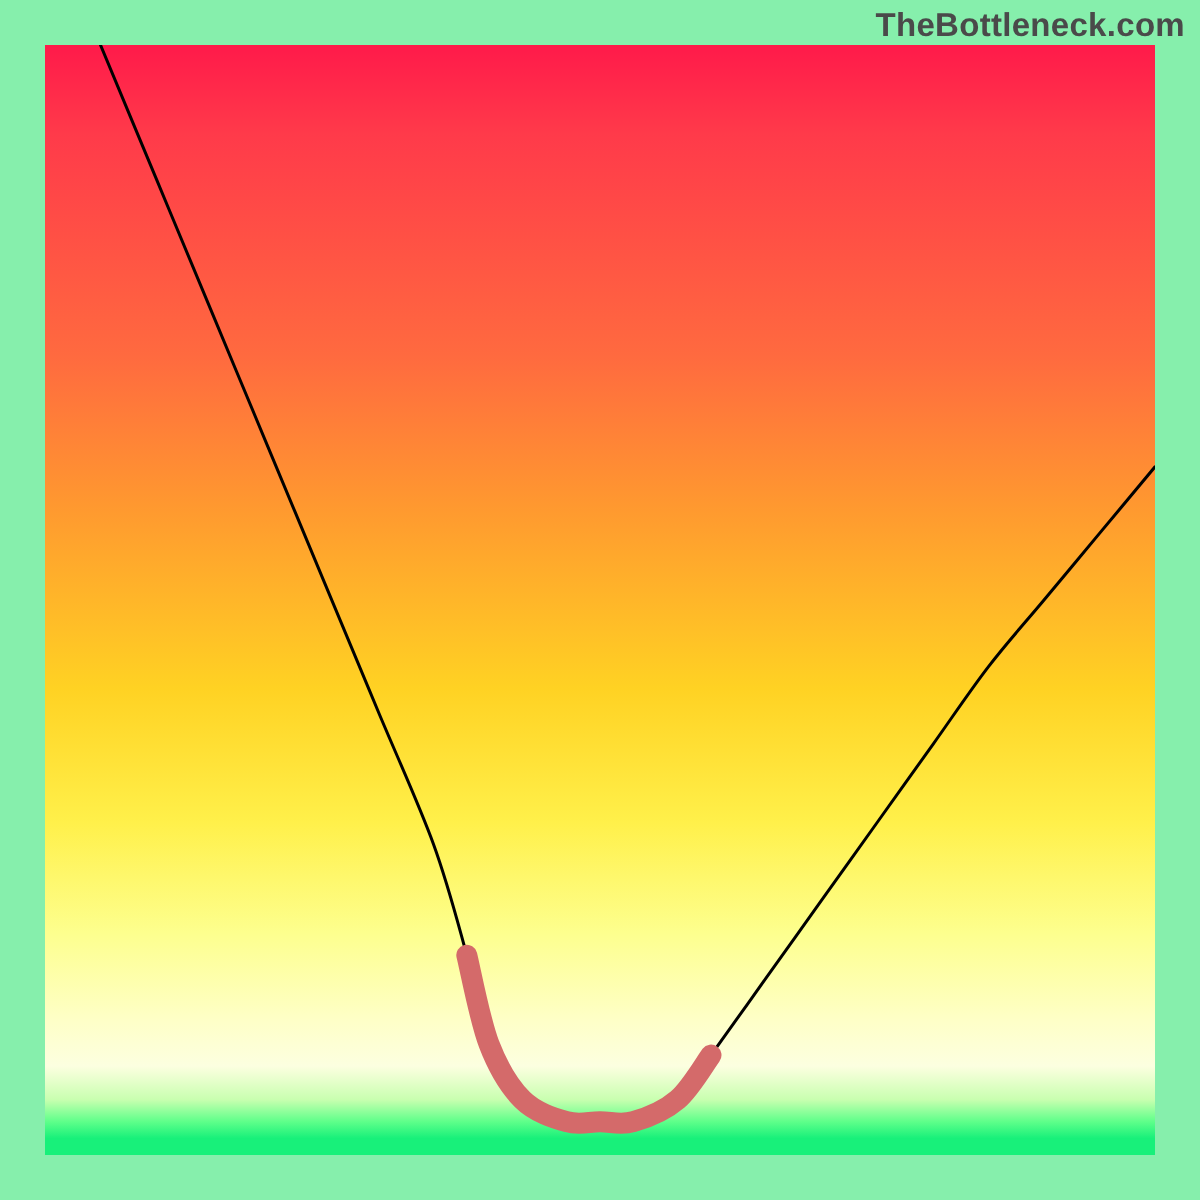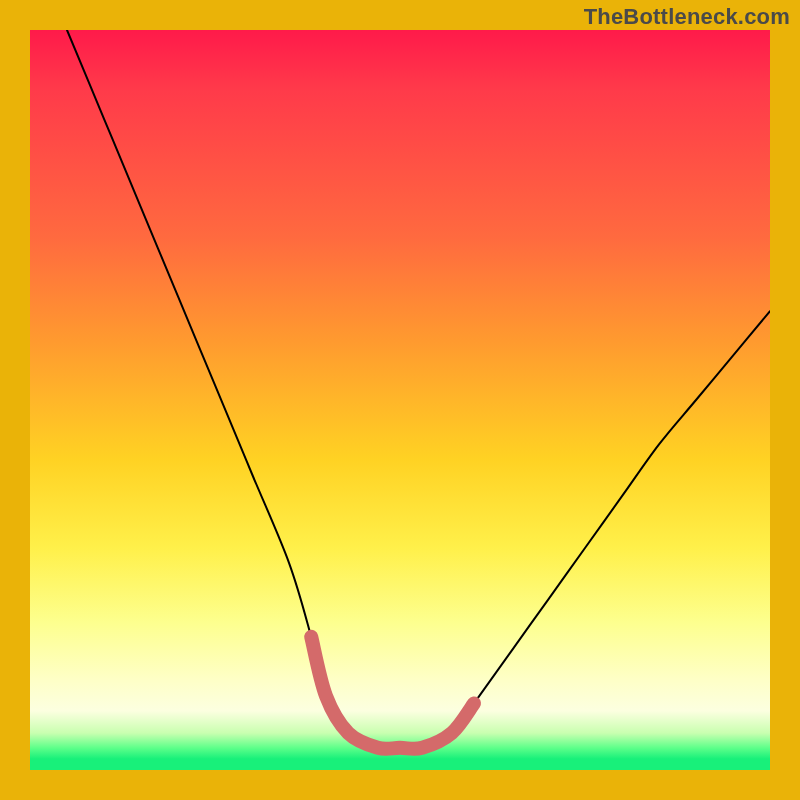--- a/index.html
+++ b/index.html
@@ -8,21 +8,21 @@
     width: 800px;
     height: 800px;
     background: #000;
     overflow: hidden;
     font-family: Arial, Helvetica, sans-serif;
   }
   .frame {
     position: relative;
     width: 800px;
     height: 800px;
-    background: #eab308;
+    background: #86efac;
   }
   .watermark {
     position: absolute;
     top: 4px;
     right: 10px;
     color: #4a4a4a;
     font-size: 22px;
     font-weight: 600;
     letter-spacing: 0.2px;
     z-index: 10;

